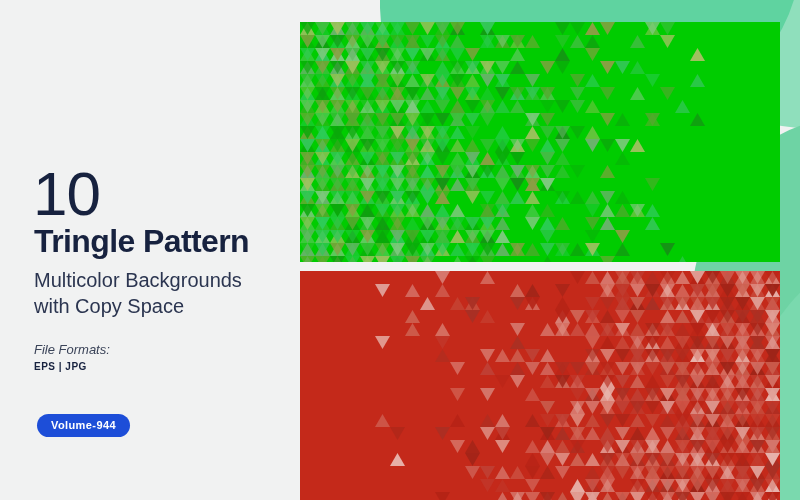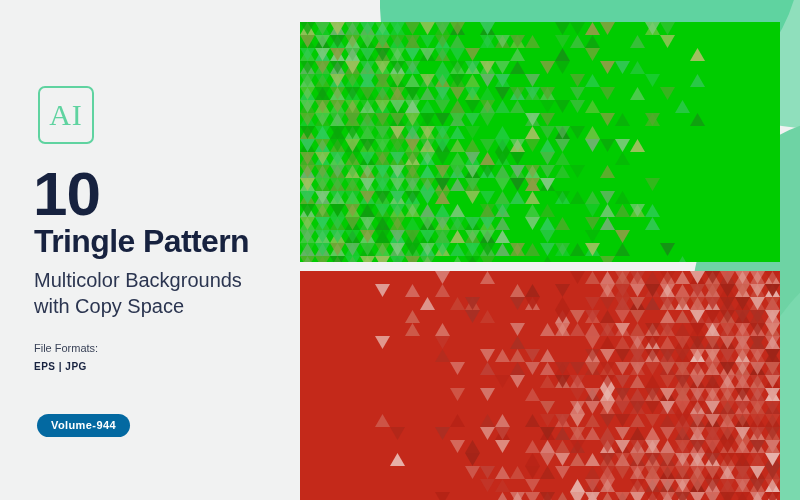--- a/index.html
+++ b/index.html
@@ -98,21 +98,21 @@
     letter-spacing: 1px;
     font-family: "Liberation Serif", serif;
     line-height: 1;
   }
 
   #count {
     position: absolute;
     top: 163px;
     left: 33px;
     font-size: 62px;
-    font-weight: bold;
+    font-weight: normal;
     color: #17223f;
     letter-spacing: -1px;
     line-height: 1;
   }
   #title {
     position: absolute;
     top: 225px;
     left: 34px;
     font-size: 32px;
     font-weight: bold;
@@ -127,38 +127,39 @@
     left: 34px;
     width: 265px;
     font-size: 20px;
     color: #2b3550;
     line-height: 1.3;
   }
   #formats-label {
     position: absolute;
     top: 342px;
     left: 34px;
-    font-size: 11px;
+    font-size: 13px;
     color: #3a4358;
+    font-style: italic;
   }
   #formats-value {
     position: absolute;
     top: 361px;
     left: 34px;
     font-size: 10px;
     font-weight: bold;
     color: #17223f;
     letter-spacing: 0.5px;
   }
   #volume-badge {
     position: absolute;
     top: 414px;
     left: 37px;
     padding: 5px 14px 6px;
-    background: #0369a1;
+    background: #1d4ed8;
     color: #ffffff;
     font-size: 11px;
     font-weight: bold;
     letter-spacing: 0.4px;
     border-radius: 12px;
     display: inline-block;
   }
 
   
   .banner {
@@ -195,23 +196,20 @@
 <div id="stage">
 
   <div class="blob" id="blob-top-light"></div>
   <div class="blob" id="blob-top-mid"></div>
   <div class="blob" id="blob-right"></div>
   <div class="blob" id="blob-right-light"></div>
   <div class="blob" id="blob-bottom"></div>
 
   <div id="info-panel">
 
-    <div id="ai-badge">
-      <span class="ai-text">AI</span>
-    </div>
 
     <div id="count">10</div>
     <div id="title">Tringle Pattern</div>
     <div id="subtitle" style="white-space: pre-line;">Multicolor Backgrounds
 with Copy Space</div>
     <div id="formats-label">File Formats:</div>
     <div id="formats-value">EPS  |  JPG</div>
     <div id="volume-badge">Volume-944</div>
 
   </div>

